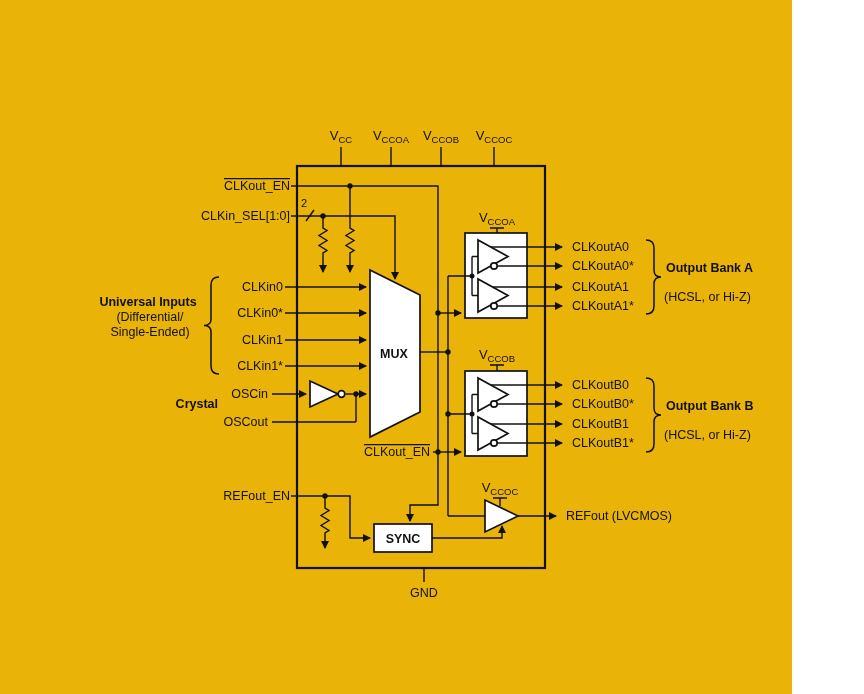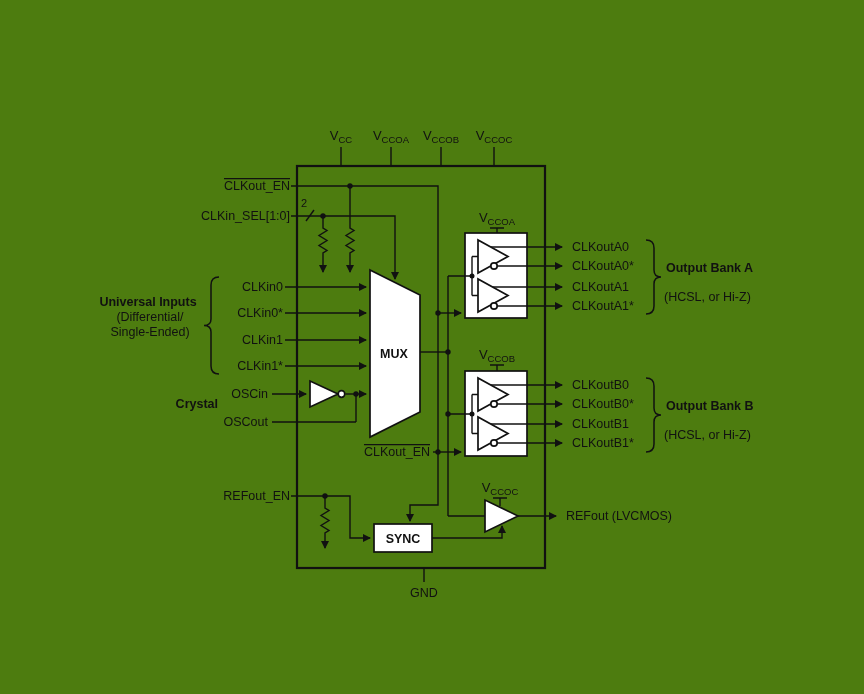--- a/index.html
+++ b/index.html
@@ -1,16 +1,16 @@
 <!DOCTYPE html>
 <html><head>
 <meta charset="utf-8">
 <style>
   html,body{margin:0;padding:0;background:#fff;}
-  .canvas{width:864px;height:694px;position:relative;background:#4d7c0f;overflow:hidden;}
+  .canvas{width:792px;height:694px;position:relative;background:#eab308;overflow:hidden;}
   svg{position:absolute;left:0;top:0;}
   svg text{font-family:"Liberation Sans","DejaVu Sans",sans-serif;fill:#111;}
   .lbl{font-size:12.5px;}
   .bold{font-weight:700;}
   .sm{font-size:11px;}
   .vbase{font-size:13px;}
   .sub{font-size:9.5px;}
   .ov{text-decoration:overline;}
   .wire{stroke:#111;stroke-width:1.4;fill:none;}
   .outline{fill:none;stroke:#111;stroke-width:2.2;}

